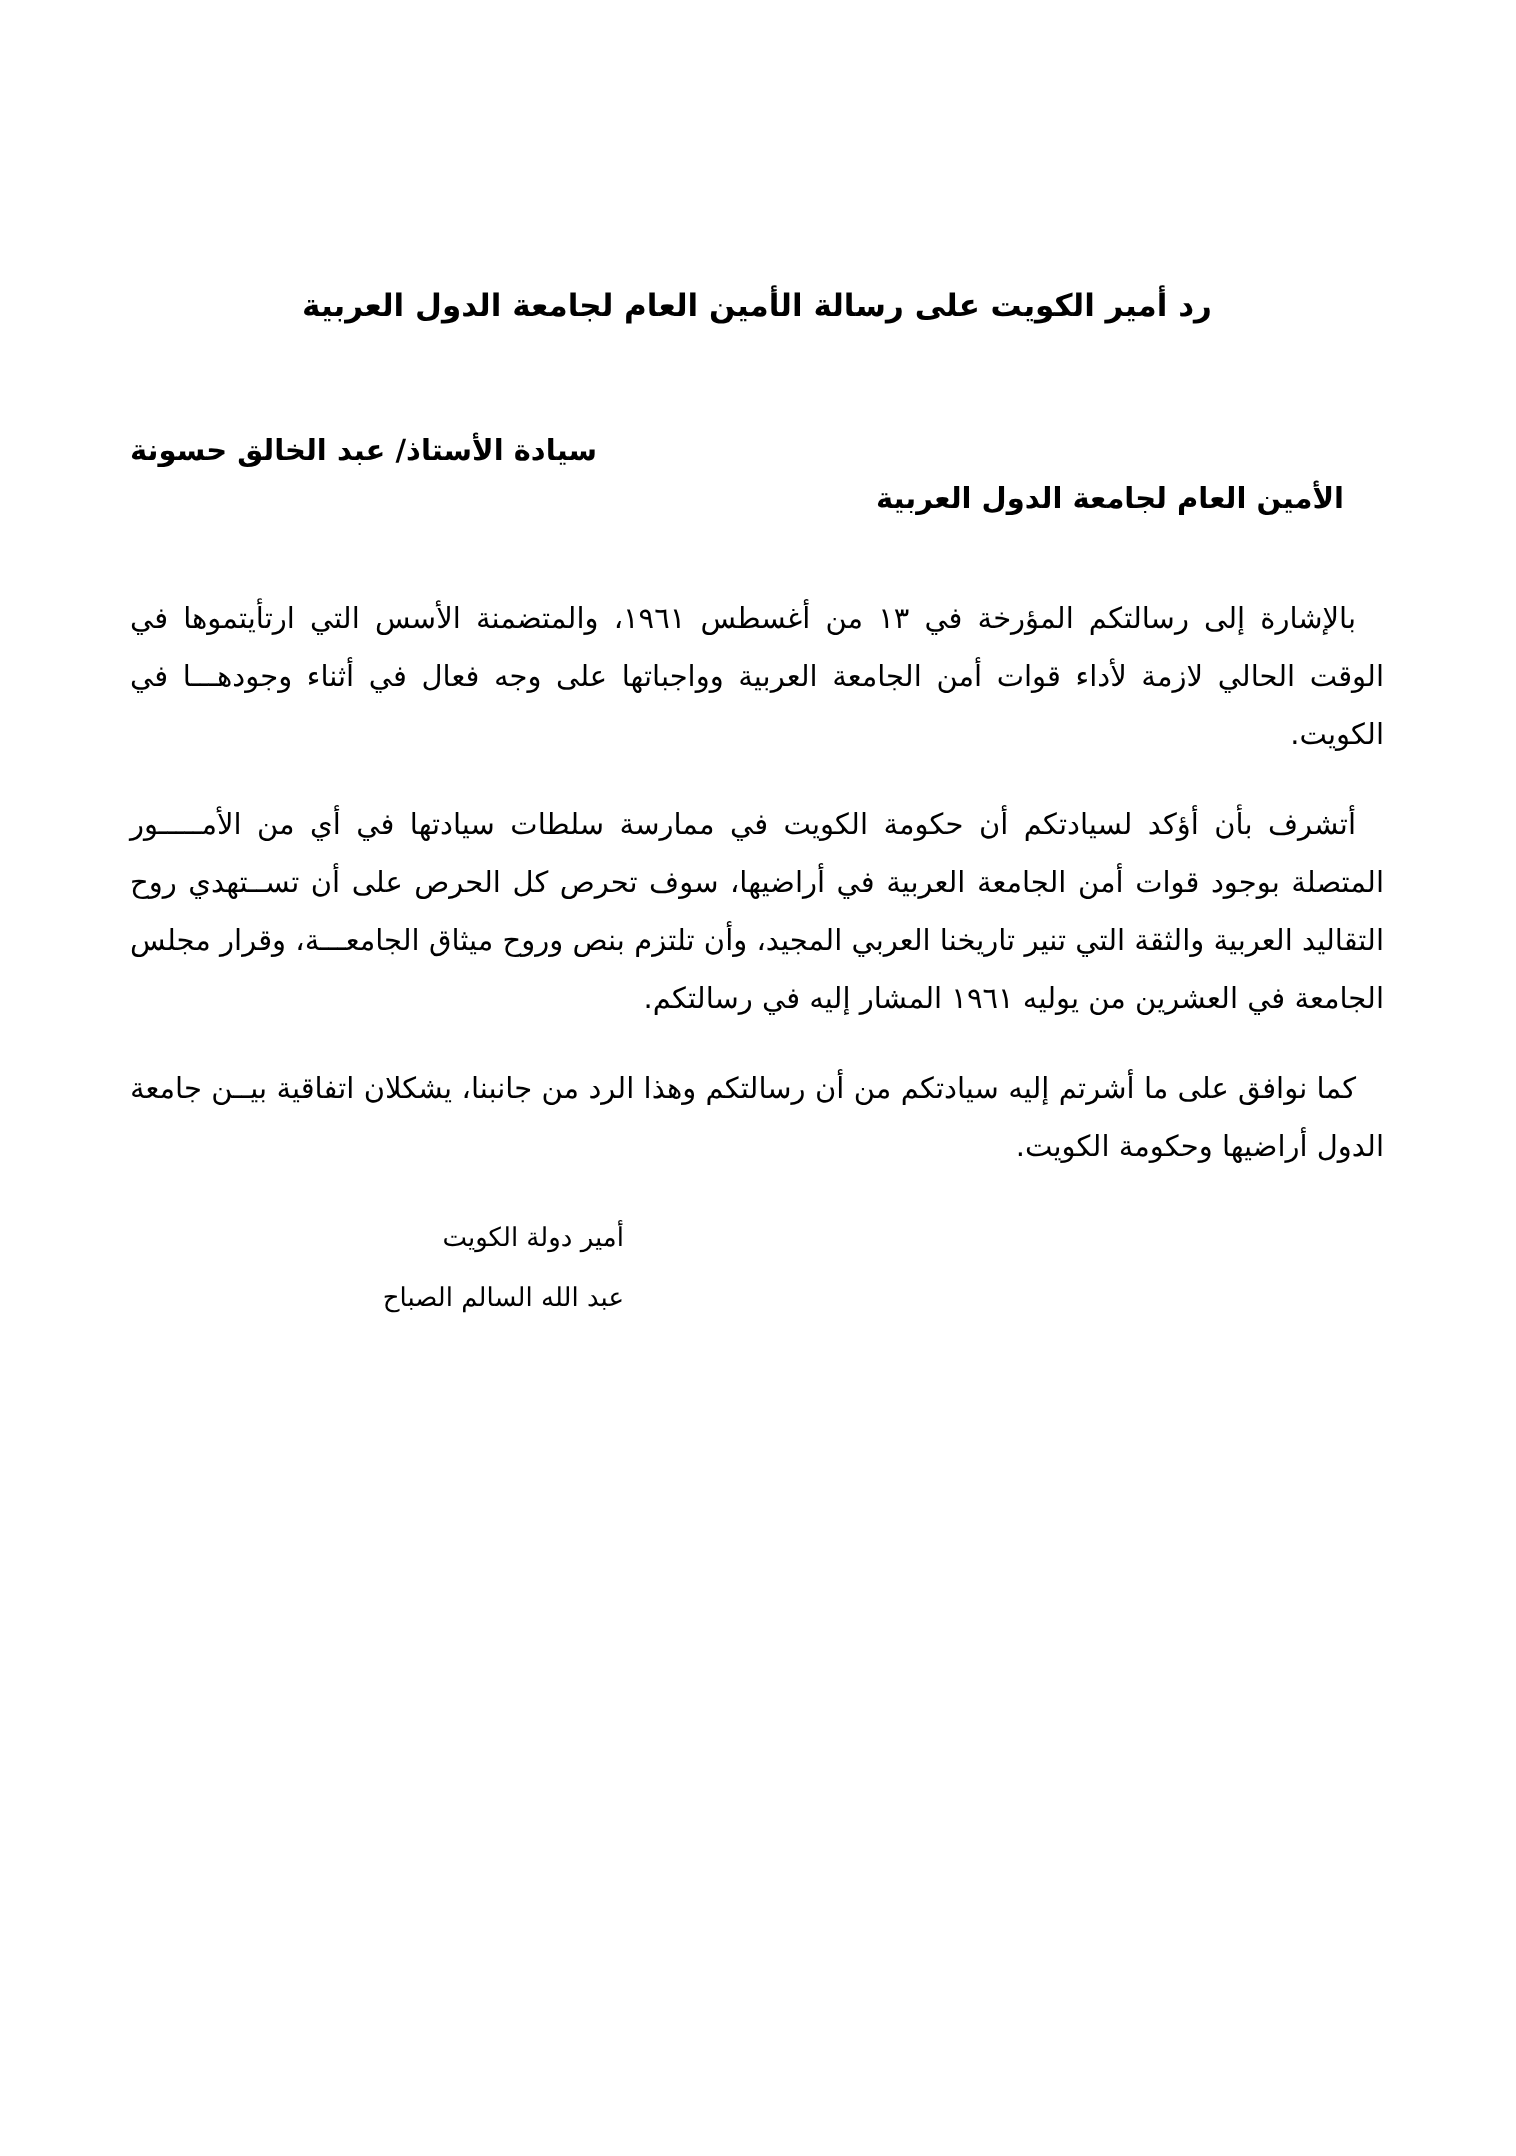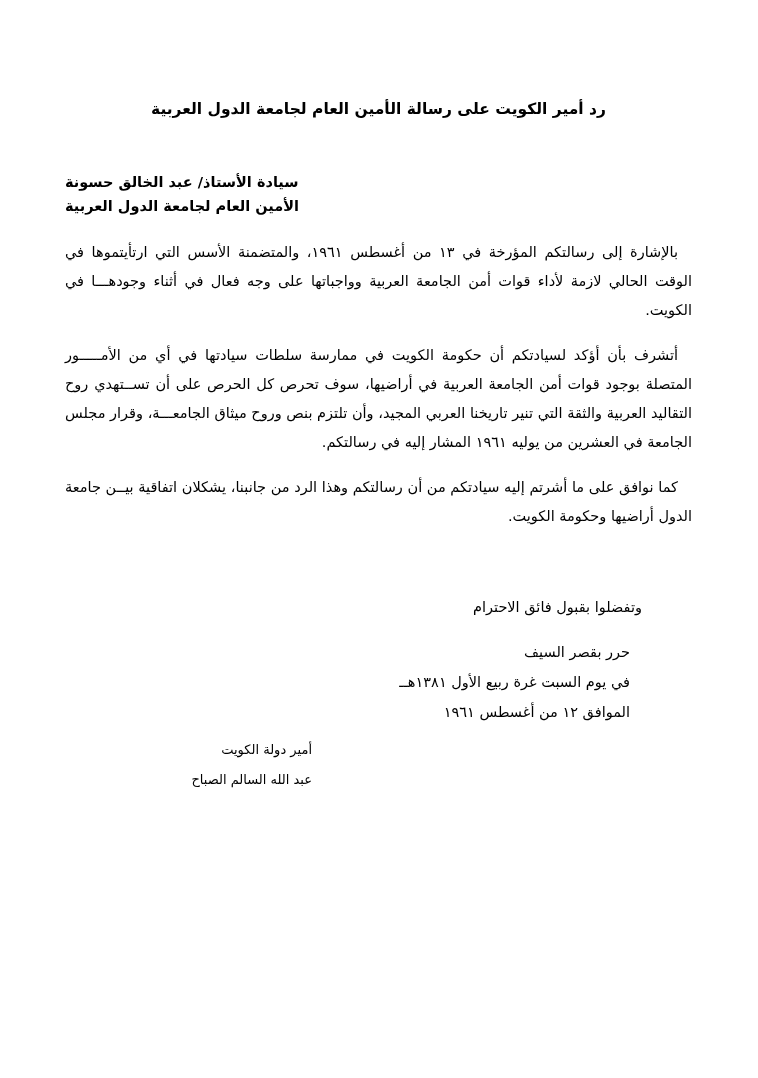--- a/index.html
+++ b/index.html
@@ -16,33 +16,34 @@
     direction: rtl;
     padding: 100px 66px 0 65px;
     overflow: hidden;
   }
   .doc-title {
     font-size: 15.5px;
     font-weight: bold;
     text-align: center;
     margin-bottom: 56px;
     letter-spacing: 0.2px;
+    margin-top: 44px;
   }
   .recipient-line1 {
     font-size: 14.5px;
     font-weight: bold;
     text-align: left;
     margin-bottom: 8px;
   }
   .recipient-line2 {
     font-size: 14.5px;
     font-weight: bold;
-    text-align: left;
+    text-align: right;
     padding-right: 20px;
-    margin-bottom: 24px;
+    margin-bottom: 38px;
   }
   .para {
     font-size: 14.5px;
     line-height: 29px;
     text-align: justify;
     text-indent: 14px;
     margin-bottom: 16px;
   }
   .closing {
     margin-top: 68px;
@@ -89,25 +90,19 @@
     <p class="recipient-line1">سيادة الأستاذ/ عبد الخالق حسونة</p>
     <p class="recipient-line2">الأمين العام لجامعة الدول العربية</p>
   </div>
 
   <div class="body-text">
     <p class="para">بالإشارة إلى رسالتكم المؤرخة في ١٣ من أغسطس ١٩٦١، والمتضمنة الأسس التي ارتأيتموها في الوقت الحالي لازمة لأداء قوات أمن الجامعة العربية وواجباتها على وجه فعال في أثناء وجودهـــا في الكويت.</p>
     <p class="para">أتشرف بأن أؤكد لسيادتكم أن حكومة الكويت في ممارسة سلطات سيادتها في أي من الأمـــــور المتصلة بوجود قوات أمن الجامعة العربية في أراضيها، سوف تحرص كل الحرص على أن تســتهدي روح التقاليد العربية والثقة التي تنير تاريخنا العربي المجيد، وأن تلتزم بنص وروح ميثاق الجامعـــة، وقرار مجلس الجامعة في العشرين من يوليه ١٩٦١ المشار إليه في رسالتكم.</p>
     <p class="para">كما نوافق على ما أشرتم إليه سيادتكم من أن رسالتكم وهذا الرد من جانبنا، يشكلان اتفاقية بيــن جامعة الدول أراضيها وحكومة الكويت.</p>
   </div>
 
-  <div class="closing">
-    <p class="closing-salutation">وتفضلوا بقبول فائق الاحترام</p>
-    <p class="closing-line">حرر بقصر السيف</p>
-    <p class="closing-line">في يوم السبت غرة ربيع الأول ١٣٨١هــ</p>
-    <p class="closing-line">الموافق ١٢ من أغسطس ١٩٦١</p>
-  </div>
 
   <div class="signature">
     <p class="sig-line">أمير دولة الكويت</p>
     <p class="sig-line">عبد الله السالم الصباح</p>
   </div>
 
 </div>
 
 </body></html>

